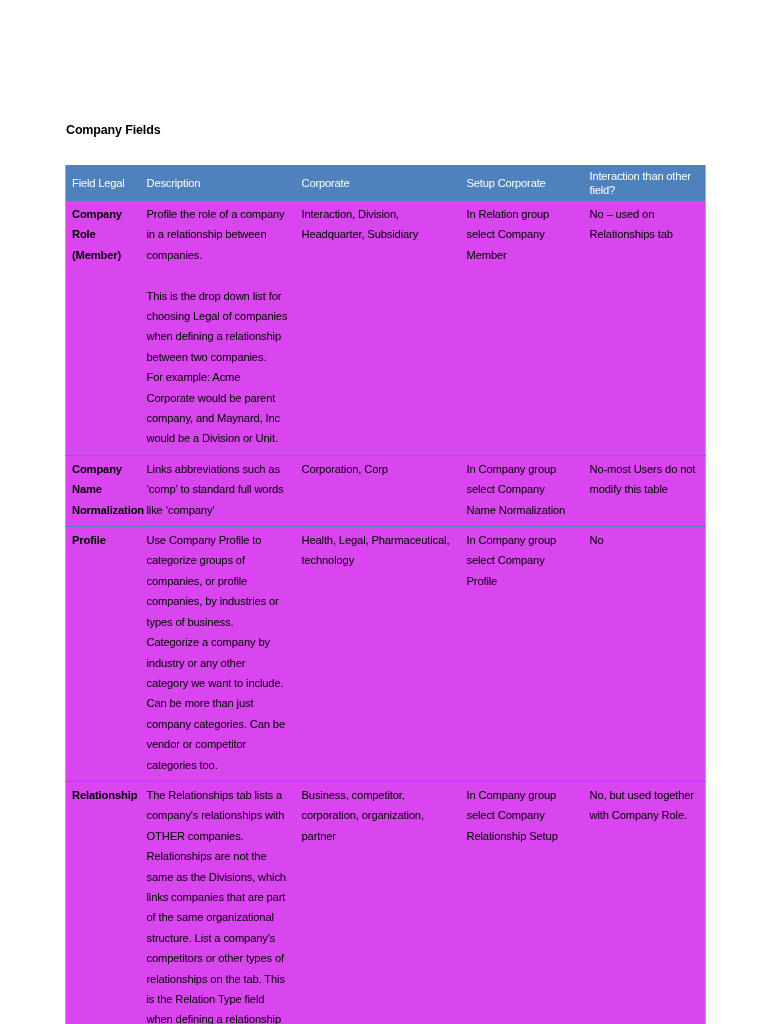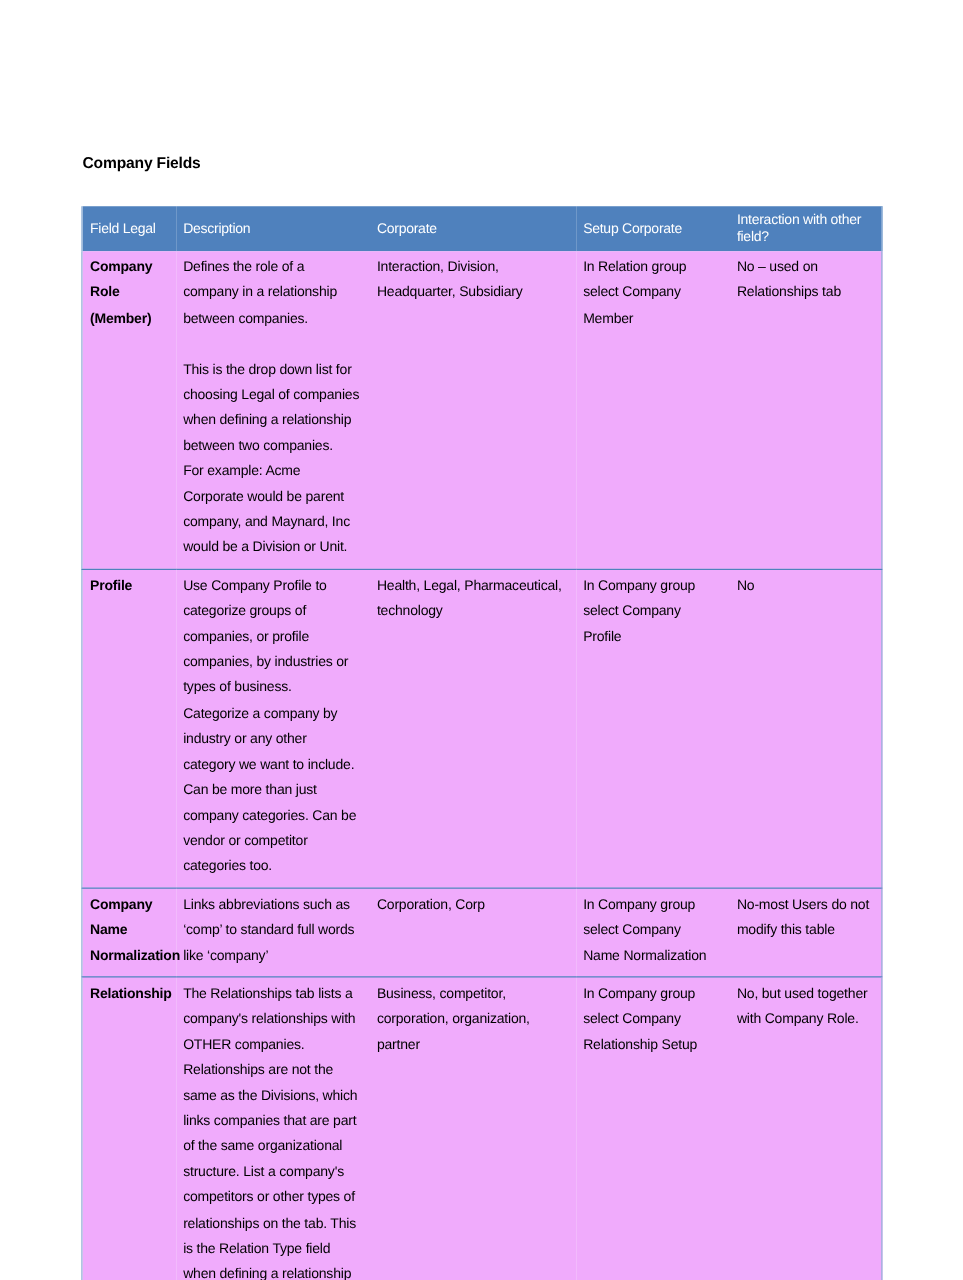--- a/index.html
+++ b/index.html
@@ -60,21 +60,21 @@
     border: none;
   }
   table.fields tbody td {
     vertical-align: top;
     font-size: 11.2px;
     line-height: 20.4px;
     padding: 3px 7px 6px 6px;
     letter-spacing: -0.15px;
     border-top: 1px solid #4f81bd;
     border-bottom: 1px solid #4f81bd;
-    background: #f0abfc;
+    background: #d946ef;
     color: #000000;
   }
   table.fields tbody tr td:first-child {
     font-weight: bold;
   }
   table.fields tbody tr:first-child td {
     border-top: none;
   }
   .cell-line { display: block; white-space: pre-wrap; }
   .cell-gap { display: block; height: 20.4px; }
@@ -99,51 +99,51 @@
           <col class="c3">
           <col class="c4">
           <col class="c5">
       </colgroup>
       <thead>
         <tr>
           <th>Field Legal</th>
           <th>Description</th>
           <th>Corporate</th>
           <th>Setup Corporate</th>
-          <th>Interaction with other field?</th>
+          <th>Interaction than other field?</th>
         </tr>
       </thead>
       <tbody>
 
         <tr>
           <td>Company Role (Member)</td>
           <td>
-            <span class="cell-line">Defines the role of a company in a relationship between companies.</span>
+            <span class="cell-line">Profile the role of a company in a relationship between companies.</span>
             <span class="cell-gap"></span>
             <span class="cell-line">This is the drop down list for choosing Legal of companies when defining a relationship between two companies.  For example: Acme Corporate would be parent company, and Maynard, Inc would be a Division or Unit.</span>
           </td>
           <td>Interaction, Division, Headquarter, Subsidiary</td>
           <td>In Relation group select Company Member</td>
           <td>No – used on Relationships tab</td>
         </tr>
 
         <tr>
+          <td>Company Name Normalization</td>
+          <td>Links abbreviations such as ‘comp’ to standard full words like ‘company’</td>
+          <td>Corporation, Corp</td>
+          <td>In Company group select Company Name Normalization</td>
+          <td>No-most Users do not modify this table</td>
+        </tr>
+
+        <tr>
           <td>Profile</td>
           <td>Use Company Profile to categorize groups of companies, or profile companies, by industries or types of business. Categorize a company by industry or any other category we want to include.  Can be more than just company categories.  Can be vendor or competitor categories too.</td>
           <td>Health, Legal, Pharmaceutical, technology</td>
           <td>In Company group select Company Profile</td>
           <td>No</td>
-        </tr>
-
-        <tr>
-          <td>Company Name Normalization</td>
-          <td>Links abbreviations such as ‘comp’ to standard full words like ‘company’</td>
-          <td>Corporation, Corp</td>
-          <td>In Company group select Company Name Normalization</td>
-          <td>No-most Users do not modify this table</td>
         </tr>
 
         <tr>
           <td>Relationship</td>
           <td>The Relationships tab lists a company's relationships with OTHER companies. Relationships are not the same as the Divisions, which links companies that are part of the same organizational structure. List a company's competitors or other types of relationships on the tab. This is the Relation Type field when defining a relationship between companies. It specifies the type of relationship.</td>
           <td>Business, competitor, corporation, organization, partner</td>
           <td>In Company group select Company Relationship Setup</td>
           <td>No, but used together with Company Role.</td>
         </tr>
 

